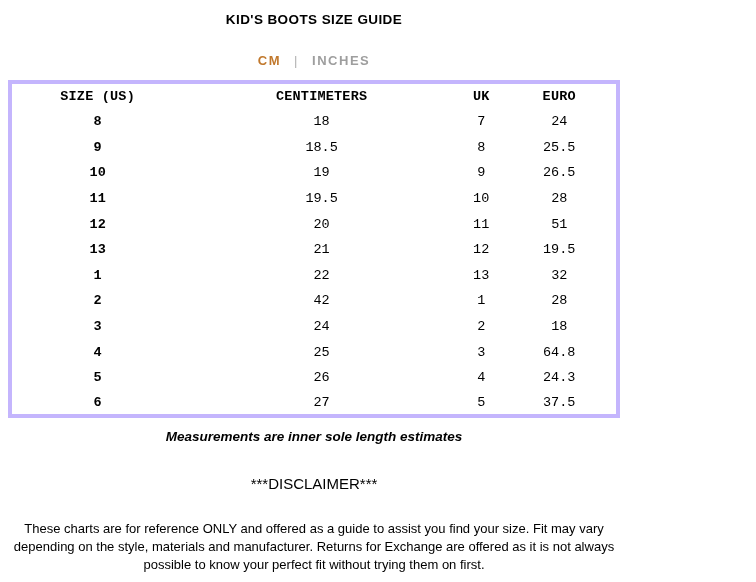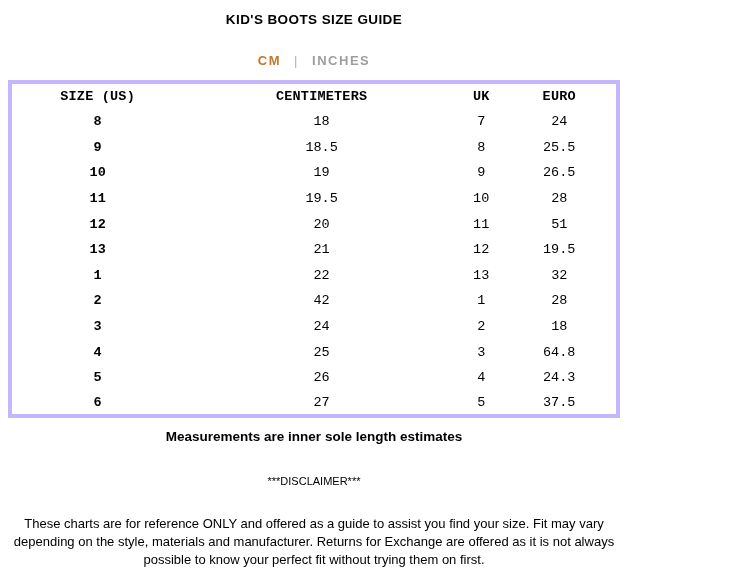--- a/index.html
+++ b/index.html
@@ -76,25 +76,26 @@
   }
   .size-table td.col-size {
     font-weight: bold;
   }
   .note-measure {
     margin-top: 11px;
     text-align: center;
     font-size: 13.5px;
     font-weight: bold;
     color: #000000;
+    font-style: italic;
   }
   .note-disclaimer-title {
     margin-top: 31px;
     text-align: center;
-    font-size: 11px;
+    font-size: 15px;
     font-weight: 400;
     color: #000000;
   }
   .note-disclaimer-text {
     margin-top: 28px;
     padding: 0 11px;
     text-align: center;
     font-size: 13px;
     line-height: 18px;
     font-weight: 400;

